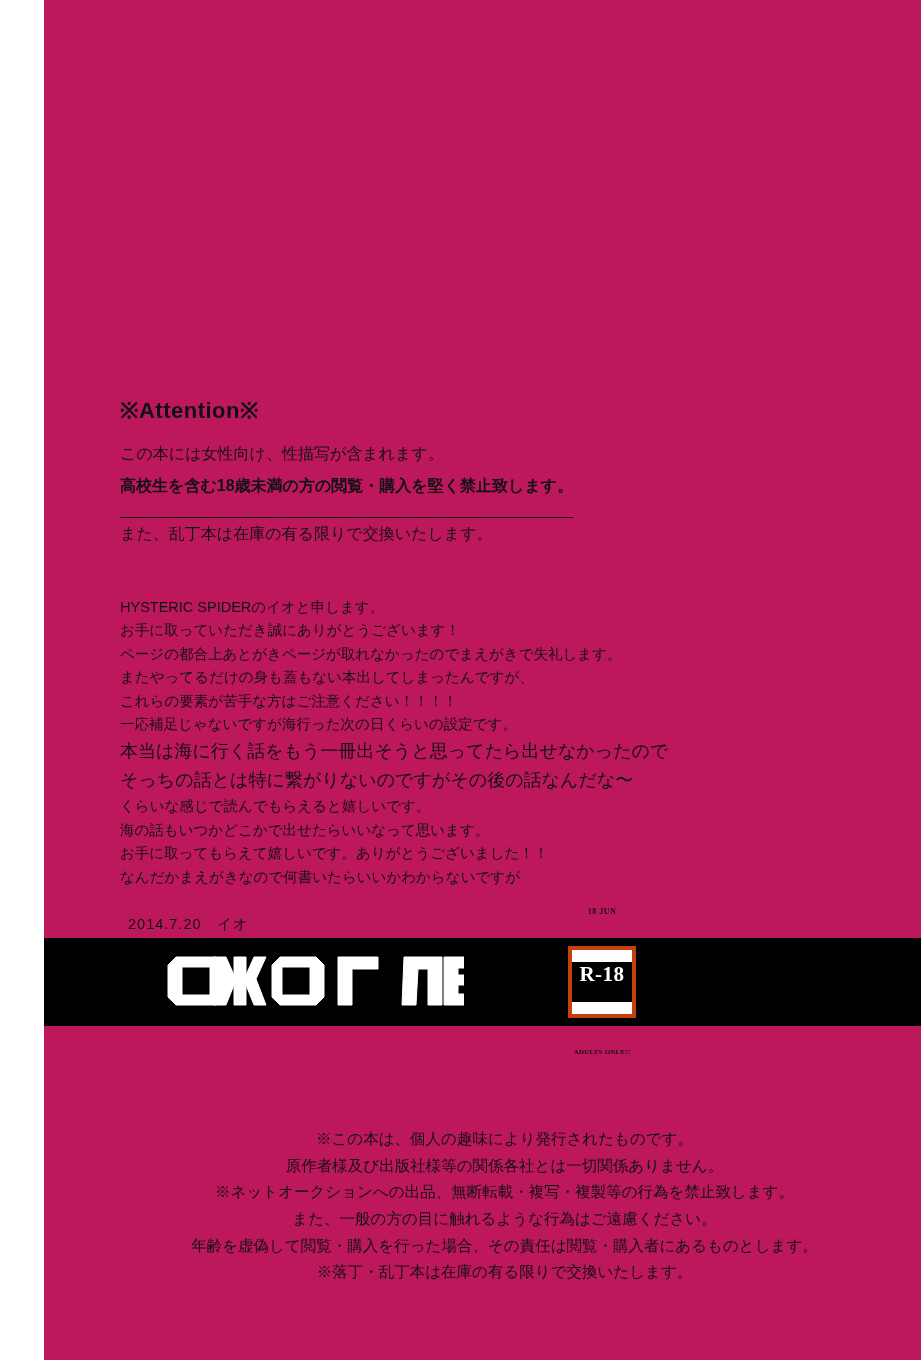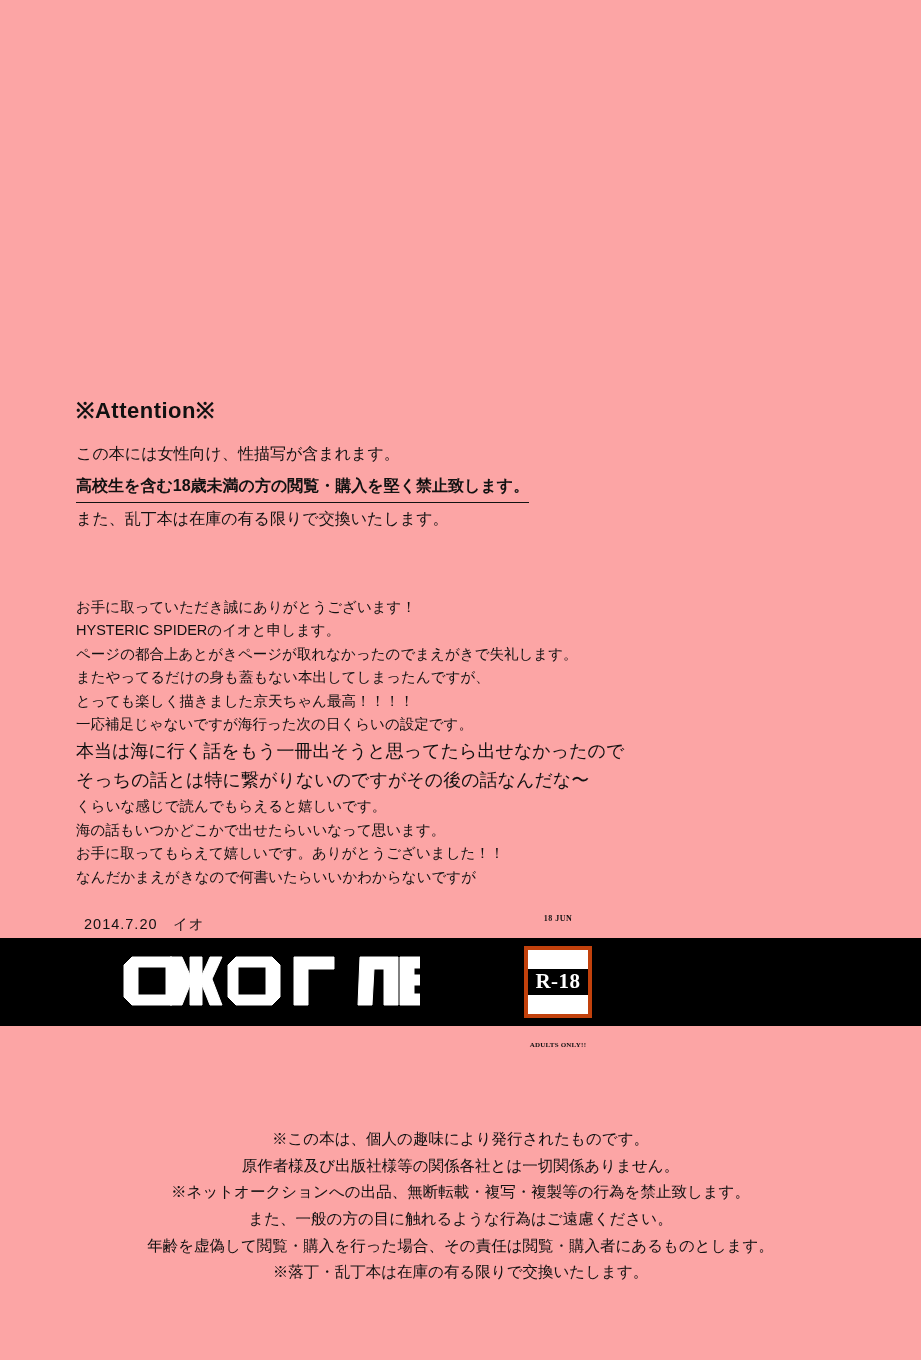--- a/index.html
+++ b/index.html
@@ -12,21 +12,22 @@
     height: 1360px;
     position: relative;
     font-family: "Liberation Sans", sans-serif;
     color: #111111;
     overflow: hidden;
   }
 
   .page {
     position: absolute;
     inset: 0;
-    background: #fca5a5;
+    background: #be185d;
+    margin-left: 44px;
   }
 
   
   .attention {
     position: absolute;
     left: 76px;
     top: 398px;
     width: 760px;
   }
   .attention-title {
@@ -41,21 +42,21 @@
     line-height: 1.95;
     margin: 0;
     white-space: nowrap;
   }
   .attention-line.bold {
     font-weight: 700;
   }
   .attention-line.underline {
     display: inline-block;
     border-bottom: 1px solid #111111;
-    padding-bottom: 1px;
+    padding-bottom: 16px;
   }
 
   
   .afterword {
     position: absolute;
     left: 76px;
     top: 596px;
     width: 780px;
   }
   .aw-line {
@@ -117,21 +118,21 @@
     margin-bottom: 2px;
     font-family: "Liberation Serif", serif;
   }
   .r18-main {
     background: #000000;
     color: #ffffff;
     font-family: "Liberation Serif", serif;
     font-weight: 700;
     font-size: 21px;
     line-height: 1.05;
-    padding: 1px 7px 2px 7px;
+    padding: 1px 7px 16px 7px;
     letter-spacing: 0.5px;
   }
   .r18-bottom {
     font-size: 7px;
     font-weight: 700;
     letter-spacing: 0.2px;
     line-height: 1;
     margin-top: 3px;
     font-family: "Liberation Serif", serif;
   }
@@ -158,25 +159,25 @@
 <div class="page">
 
   <section class="attention">
     <h1 class="attention-title">※Attention※</h1>
     <p class="attention-line"><span>この本には女性向け、性描写が含まれます。</span></p>
     <p class="attention-line"><span class="attention-line bold underline">高校生を含む18歳未満の方の閲覧・購入を堅く禁止致します。</span></p>
     <p class="attention-line"><span>また、乱丁本は在庫の有る限りで交換いたします。</span></p>
   </section>
 
   <section class="afterword">
+    <p class="aw-line">HYSTERIC SPIDERのイオと申します。</p>
     <p class="aw-line">お手に取っていただき誠にありがとうございます！</p>
-    <p class="aw-line">HYSTERIC SPIDERのイオと申します。</p>
     <p class="aw-line">ページの都合上あとがきページが取れなかったのでまえがきで失礼します。</p>
     <p class="aw-line">またやってるだけの身も蓋もない本出してしまったんですが、</p>
-    <p class="aw-line">とっても楽しく描きました京天ちゃん最高！！！！</p>
+    <p class="aw-line">これらの要素が苦手な方はご注意ください！！！！</p>
     <p class="aw-line">一応補足じゃないですが海行った次の日くらいの設定です。</p>
     <p class="aw-line small">本当は海に行く話をもう一冊出そうと思ってたら出せなかったので</p>
     <p class="aw-line small">そっちの話とは特に繋がりないのですがその後の話なんだな〜</p>
     <p class="aw-line">くらいな感じで読んでもらえると嬉しいです。</p>
     <p class="aw-line">海の話もいつかどこかで出せたらいいなって思います。</p>
     <p class="aw-line">お手に取ってもらえて嬉しいです。ありがとうございました！！</p>
     <p class="aw-line">なんだかまえがきなので何書いたらいいかわからないですが</p>
     <p class="aw-date">2014.7.20　イオ</p>
   </section>
 

